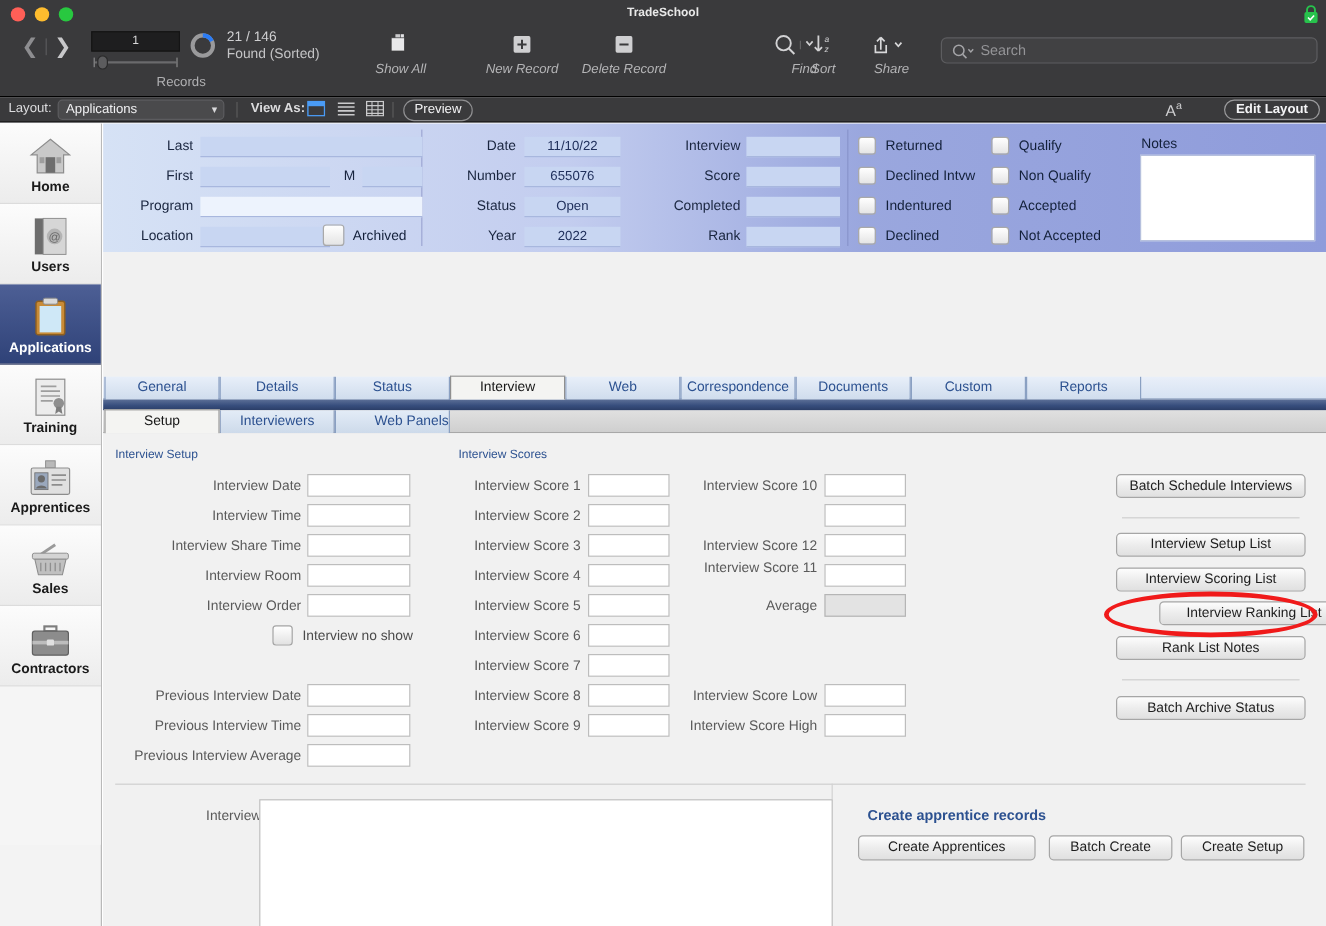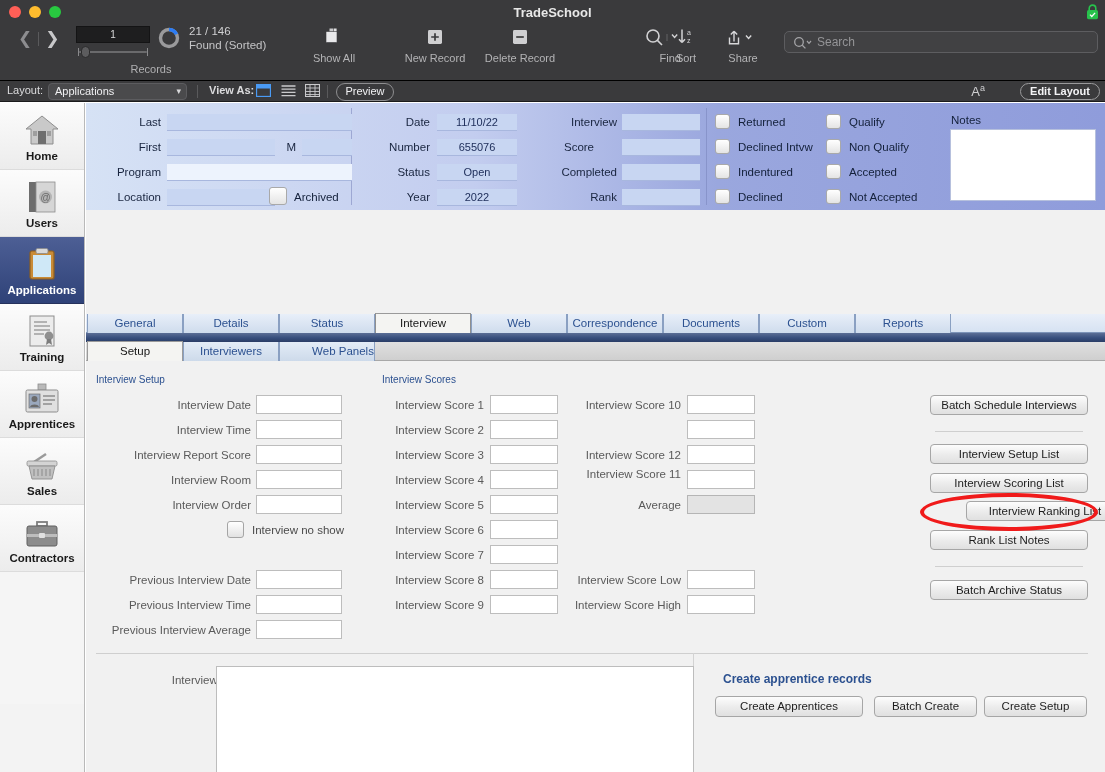--- a/index.html
+++ b/index.html
@@ -19,21 +19,21 @@
     border-bottom:1px solid #000;
   }
   .traffic{ position:absolute; left:9px; top:6px; display:flex; gap:8px; }
   .tl{ width:12px; height:12px; border-radius:50%; }
   .tl.red{ background:#ff5f57; }
   .tl.yellow{ background:#febc2e; }
   .tl.green{ background:#28c840; }
 
   .win-title{
     position:absolute; left:0; top:5px; width:1105px; text-align:center;
-    color:#e8e8e8; font-size:13px; font-weight:bold;
+    color:#e8e8e8; font-size:10px; font-weight:bold;
   }
 
   .lockbadge{
     position:absolute; right:6px; top:4px; width:13px; height:16px;
   }
 
   
   .navarrows{ position:absolute; left:18px; top:30px; display:flex; align-items:center; gap:6px; }
   .arrow{ color:#8d8d90; font-size:17px; line-height:17px; cursor:default;}
   .arrow.next{ color:#c8c8ca; }
@@ -53,21 +53,21 @@
     background:#5c5c5e; border:1px solid #2a2a2b;
   }
 
   .donut{ position:absolute; left:157px; top:26px; width:24px; height:24px; }
 
   .foundtxt{ position:absolute; left:189px; top:24px; color:#d0d0d2; font-size:11.5px; line-height:14px; }
   .foundtxt .l2{ color:#c4c4c6; }
 
   .tbl-label{ position:absolute; color:#b0b0b2; font-size:11px; text-align:center; }
 
-  .tbitem{ position:absolute; top:26px; text-align:center; }
+  .tbitem{ position:absolute; top:26px; text-align:center;font-style:italic; }
   .tbitem .glyph{ display:block; height:26px; line-height:26px; }
   .tbitem .cap{ display:block; color:#b4b4b6; font-size:11px; margin-top:0px; }
 
   .searchbox{
     position:absolute; left:784px; top:31px; width:314px; height:22px;
     border:1px solid #5d5d60; border-radius:5px; background:#414143;
   }
   .searchbox .ph{ position:absolute; left:32px; top:3px; color:#949497; font-size:12px; }
 
   
@@ -488,21 +488,21 @@
 
     <span class="flab" style="left:286px; top:63px; width:58px;">Status</span>
     <div class="ffield val" style="left:351px; top:61px; width:80px;">Open</div>
 
     <span class="flab" style="left:296px; top:88px; width:48px;">Year</span>
     <div class="ffield val" style="left:351px; top:86px; width:80px;">2022</div>
 
     <span class="flab" style="left:455px; top:13px; width:76px;">Interview</span>
     <div class="ffield" style="left:536px; top:11px; width:78px;"></div>
 
-    <span class="flab" style="left:455px; top:38px; width:76px;text-align:center;">Score</span>
+    <span class="flab" style="left:455px; top:38px; width:76px;">Score</span>
     <div class="ffield" style="left:536px; top:36px; width:78px;"></div>
 
     <span class="flab" style="left:445px; top:63px; width:86px;">Completed</span>
     <div class="ffield" style="left:536px; top:61px; width:78px;"></div>
 
     <span class="flab" style="left:455px; top:88px; width:76px;">Rank</span>
     <div class="ffield" style="left:536px; top:86px; width:78px;"></div>
 
     <div class="cbx" style="left:629px; top:11px;"></div>
     <span class="cblab" style="left:652px; top:13px;">Returned</span>
@@ -549,21 +549,21 @@
   <div class="bodyarea">
 
     <span class="sectitle" style="left:10px; top:13px;">Interview Setup</span>
 
     <span class="flab2" style="left:30px; top:38px; width:135px;">Interview Date</span>
     <div class="inp" style="left:170px; top:34px; width:86px;"></div>
 
     <span class="flab2" style="left:30px; top:63px; width:135px;">Interview Time</span>
     <div class="inp" style="left:170px; top:59px; width:86px;"></div>
 
-    <span class="flab2" style="left:20px; top:88px; width:145px;">Interview Report Score</span>
+    <span class="flab2" style="left:20px; top:88px; width:145px;">Interview Share Time</span>
     <div class="inp" style="left:170px; top:84px; width:86px;"></div>
 
     <span class="flab2" style="left:30px; top:113px; width:135px;">Interview Room</span>
     <div class="inp" style="left:170px; top:109px; width:86px;"></div>
 
     <span class="flab2" style="left:30px; top:138px; width:135px;">Interview Order</span>
     <div class="inp" style="left:170px; top:134px; width:86px;"></div>
 
     <div class="cbx2" style="left:141px; top:160px;"></div>
     <span class="cblab2" style="left:166px; top:163px;">Interview no show</span>

